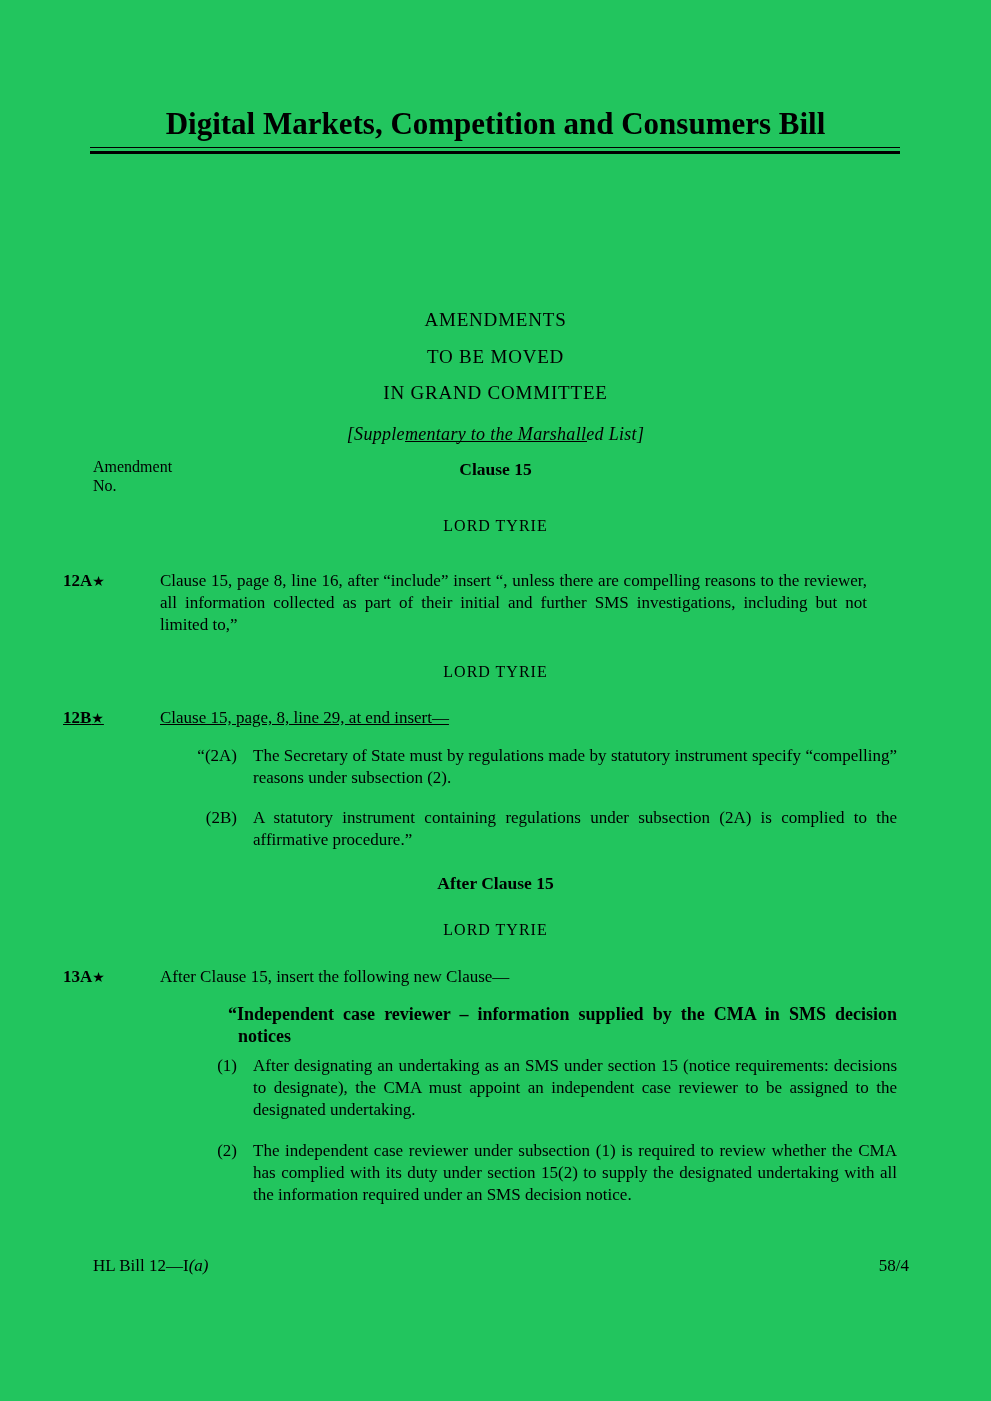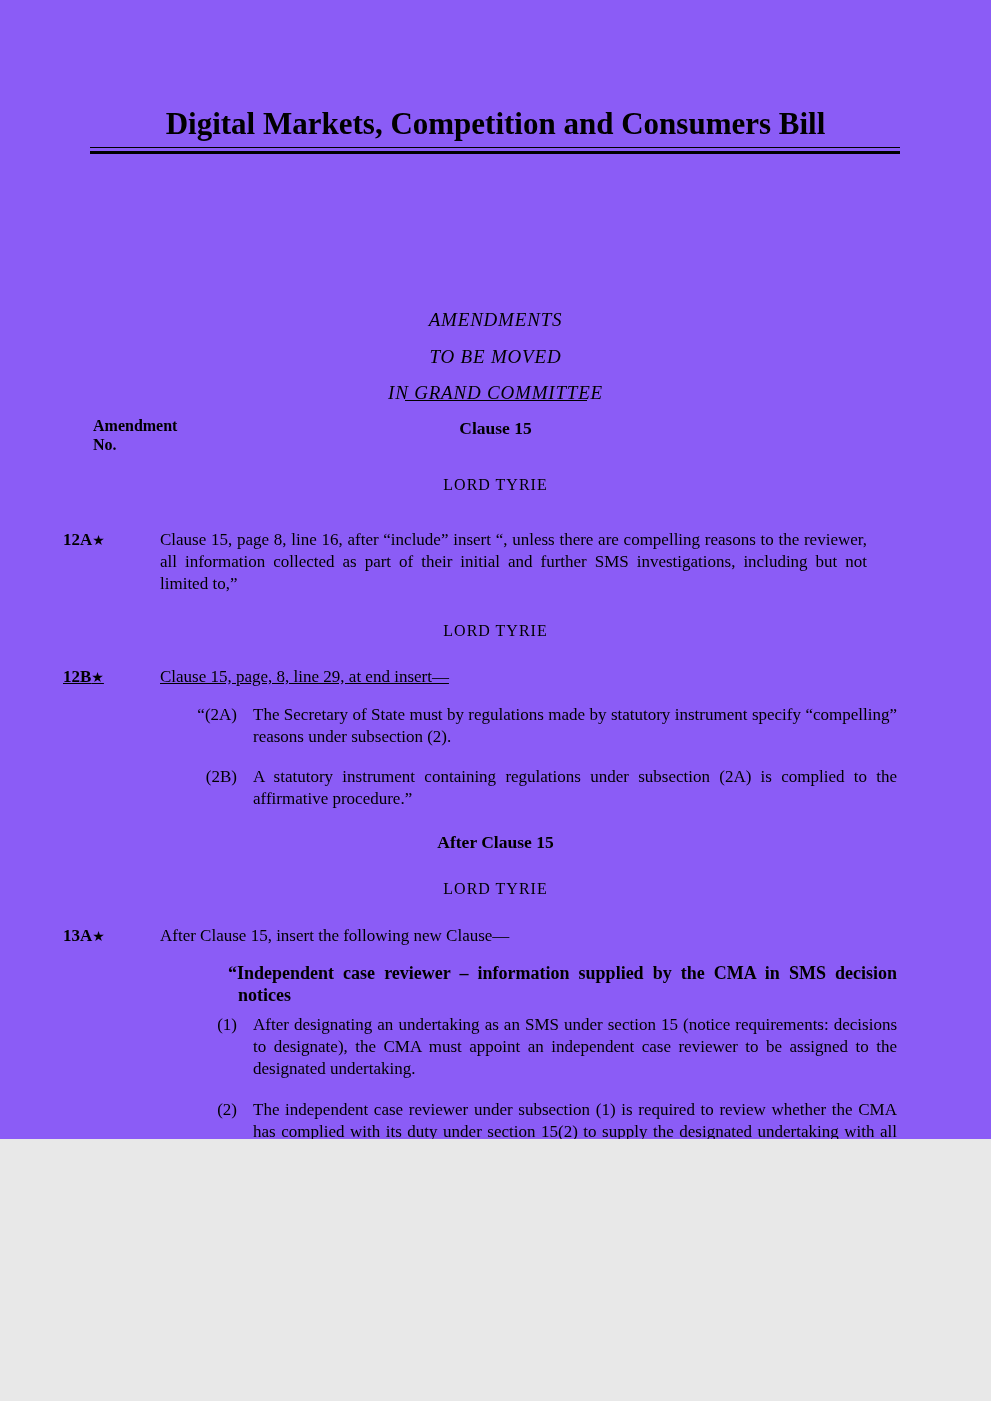--- a/index.html
+++ b/index.html
@@ -1,43 +1,42 @@
 <!DOCTYPE html>
 <html><head>
 <meta charset="utf-8">
 <style>
   * { margin: 0; padding: 0; box-sizing: border-box; }
   html, body { background: #e8e8e8; }
   .page {
     position: relative;
     width: 991px;
-    height: 1139px;
+    height: 1401px;
     margin: 0 auto;
-    background: #8b5cf6;
+    background: #22c55e;
     color: #000000;
     font-family: "Liberation Serif", serif;
     overflow: hidden;
   }
   .doc-title {
     margin-top: 106px;
     text-align: center;
     font-size: 31px;
     font-weight: bold;
     line-height: 36px;
   }
   .title-rules { margin: 5px 0 0 90px; width: 810px; }
   .rule-thin  { border-top: 1.5px solid #000; }
   .rule-thick { border-top: 3px solid #000; margin-top: 3px; }
 
   .preamble-line {
     text-align: center;
     font-size: 19px;
     line-height: 20px;
     letter-spacing: 0.8px;
-    font-style: italic;
   }
   .pre-1 { margin-top: 156px; }
   .pre-2 { margin-top: 17px; }
   .pre-3 { margin-top: 16px; }
   .subtitle {
     margin-top: 21px;
     text-align: center;
     font-size: 18px;
     font-style: italic;
     line-height: 20px;
@@ -45,21 +44,21 @@
   }
   .short-rule {
     width: 182px;
     margin: -3px auto 0 auto;
     border-top: 1.5px solid #000;
   }
 
   .amend-no-row { position: relative; height: 40px; margin-top: 15px; }
   .margin-label {
     position: absolute; left: 93px; top: 0;
-    font-weight: bold; font-size: 16px; line-height: 19px;
+    font-weight: normal; font-size: 16px; line-height: 19px;
   }
   .clause-heading {
     text-align: center; font-weight: bold; font-size: 17.5px; padding-top: 2px;
   }
   .section-heading {
     text-align: center; font-weight: bold; font-size: 17.5px; line-height: 20px;
   }
   .mover {
     text-align: center; font-size: 16px; line-height: 20px; letter-spacing: 1px;
   }
@@ -112,20 +111,21 @@
 
   <div class="doc-title">Digital Markets, Competition and Consumers Bill</div>
   <div class="title-rules">
     <div class="rule-thin"></div>
     <div class="rule-thick"></div>
   </div>
 
   <div class="preamble-line pre-1">AMENDMENTS</div>
   <div class="preamble-line pre-2">TO BE MOVED</div>
   <div class="preamble-line pre-3">IN GRAND COMMITTEE</div>
+  <div class="subtitle">[Supplementary to the Marshalled List]</div>
   <div class="short-rule"></div>
 
   <div class="amend-no-row">
     <div class="margin-label">
       <div>Amendment</div>
       <div>No.</div>
     </div>
     <div class="clause-heading">Clause 15</div>
   </div>
 

